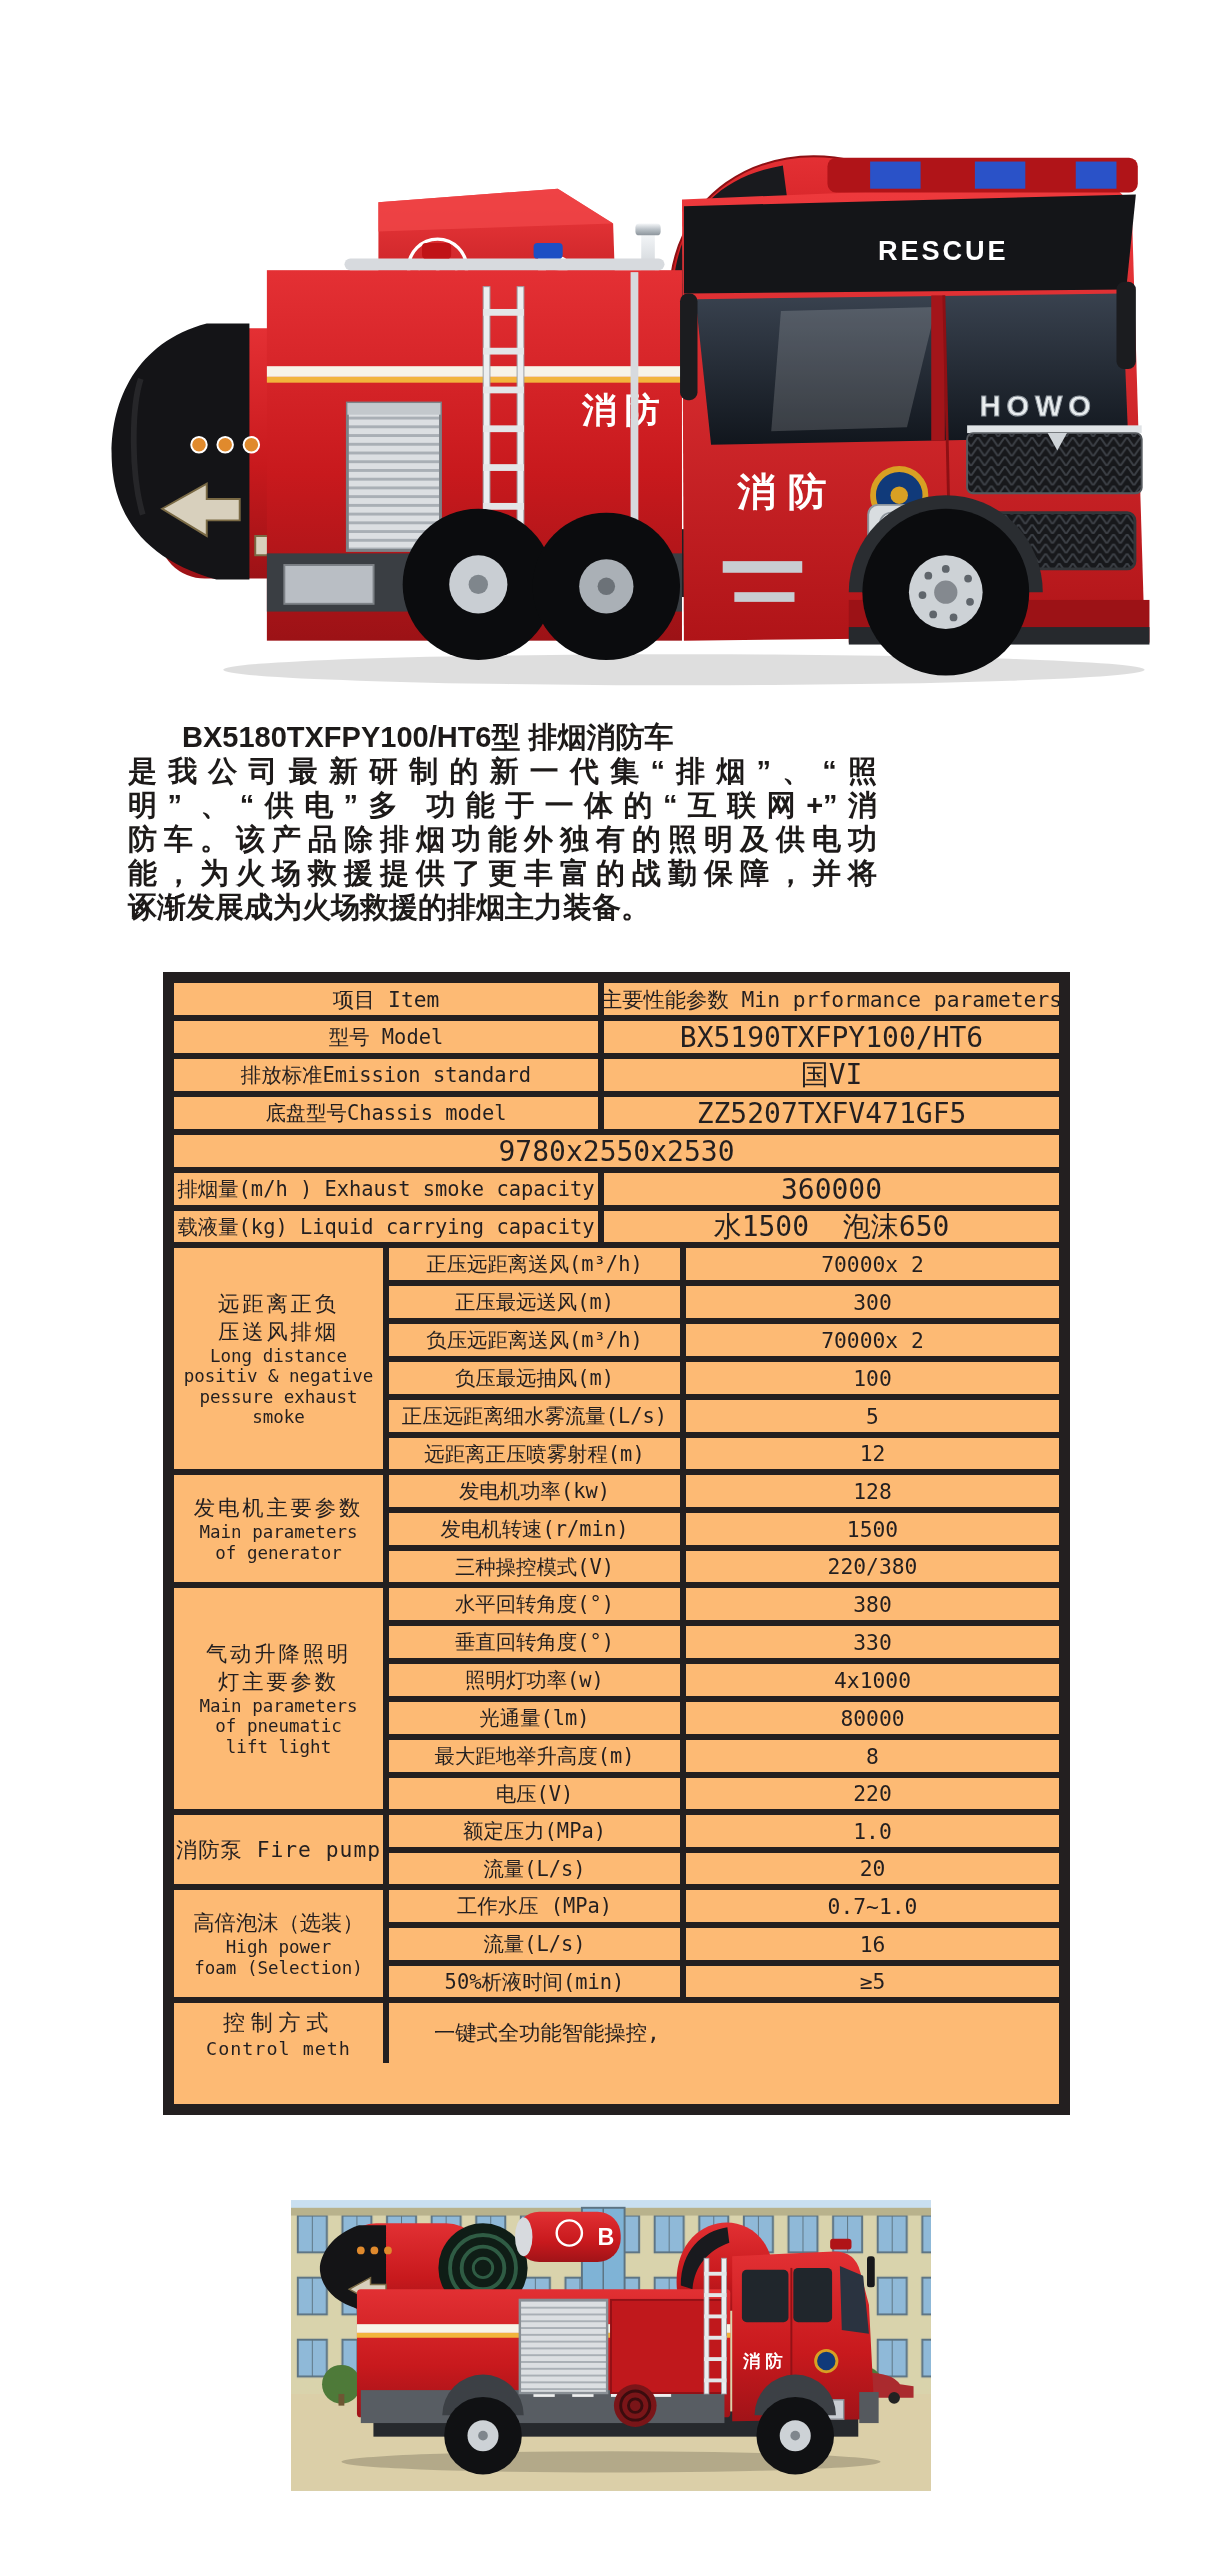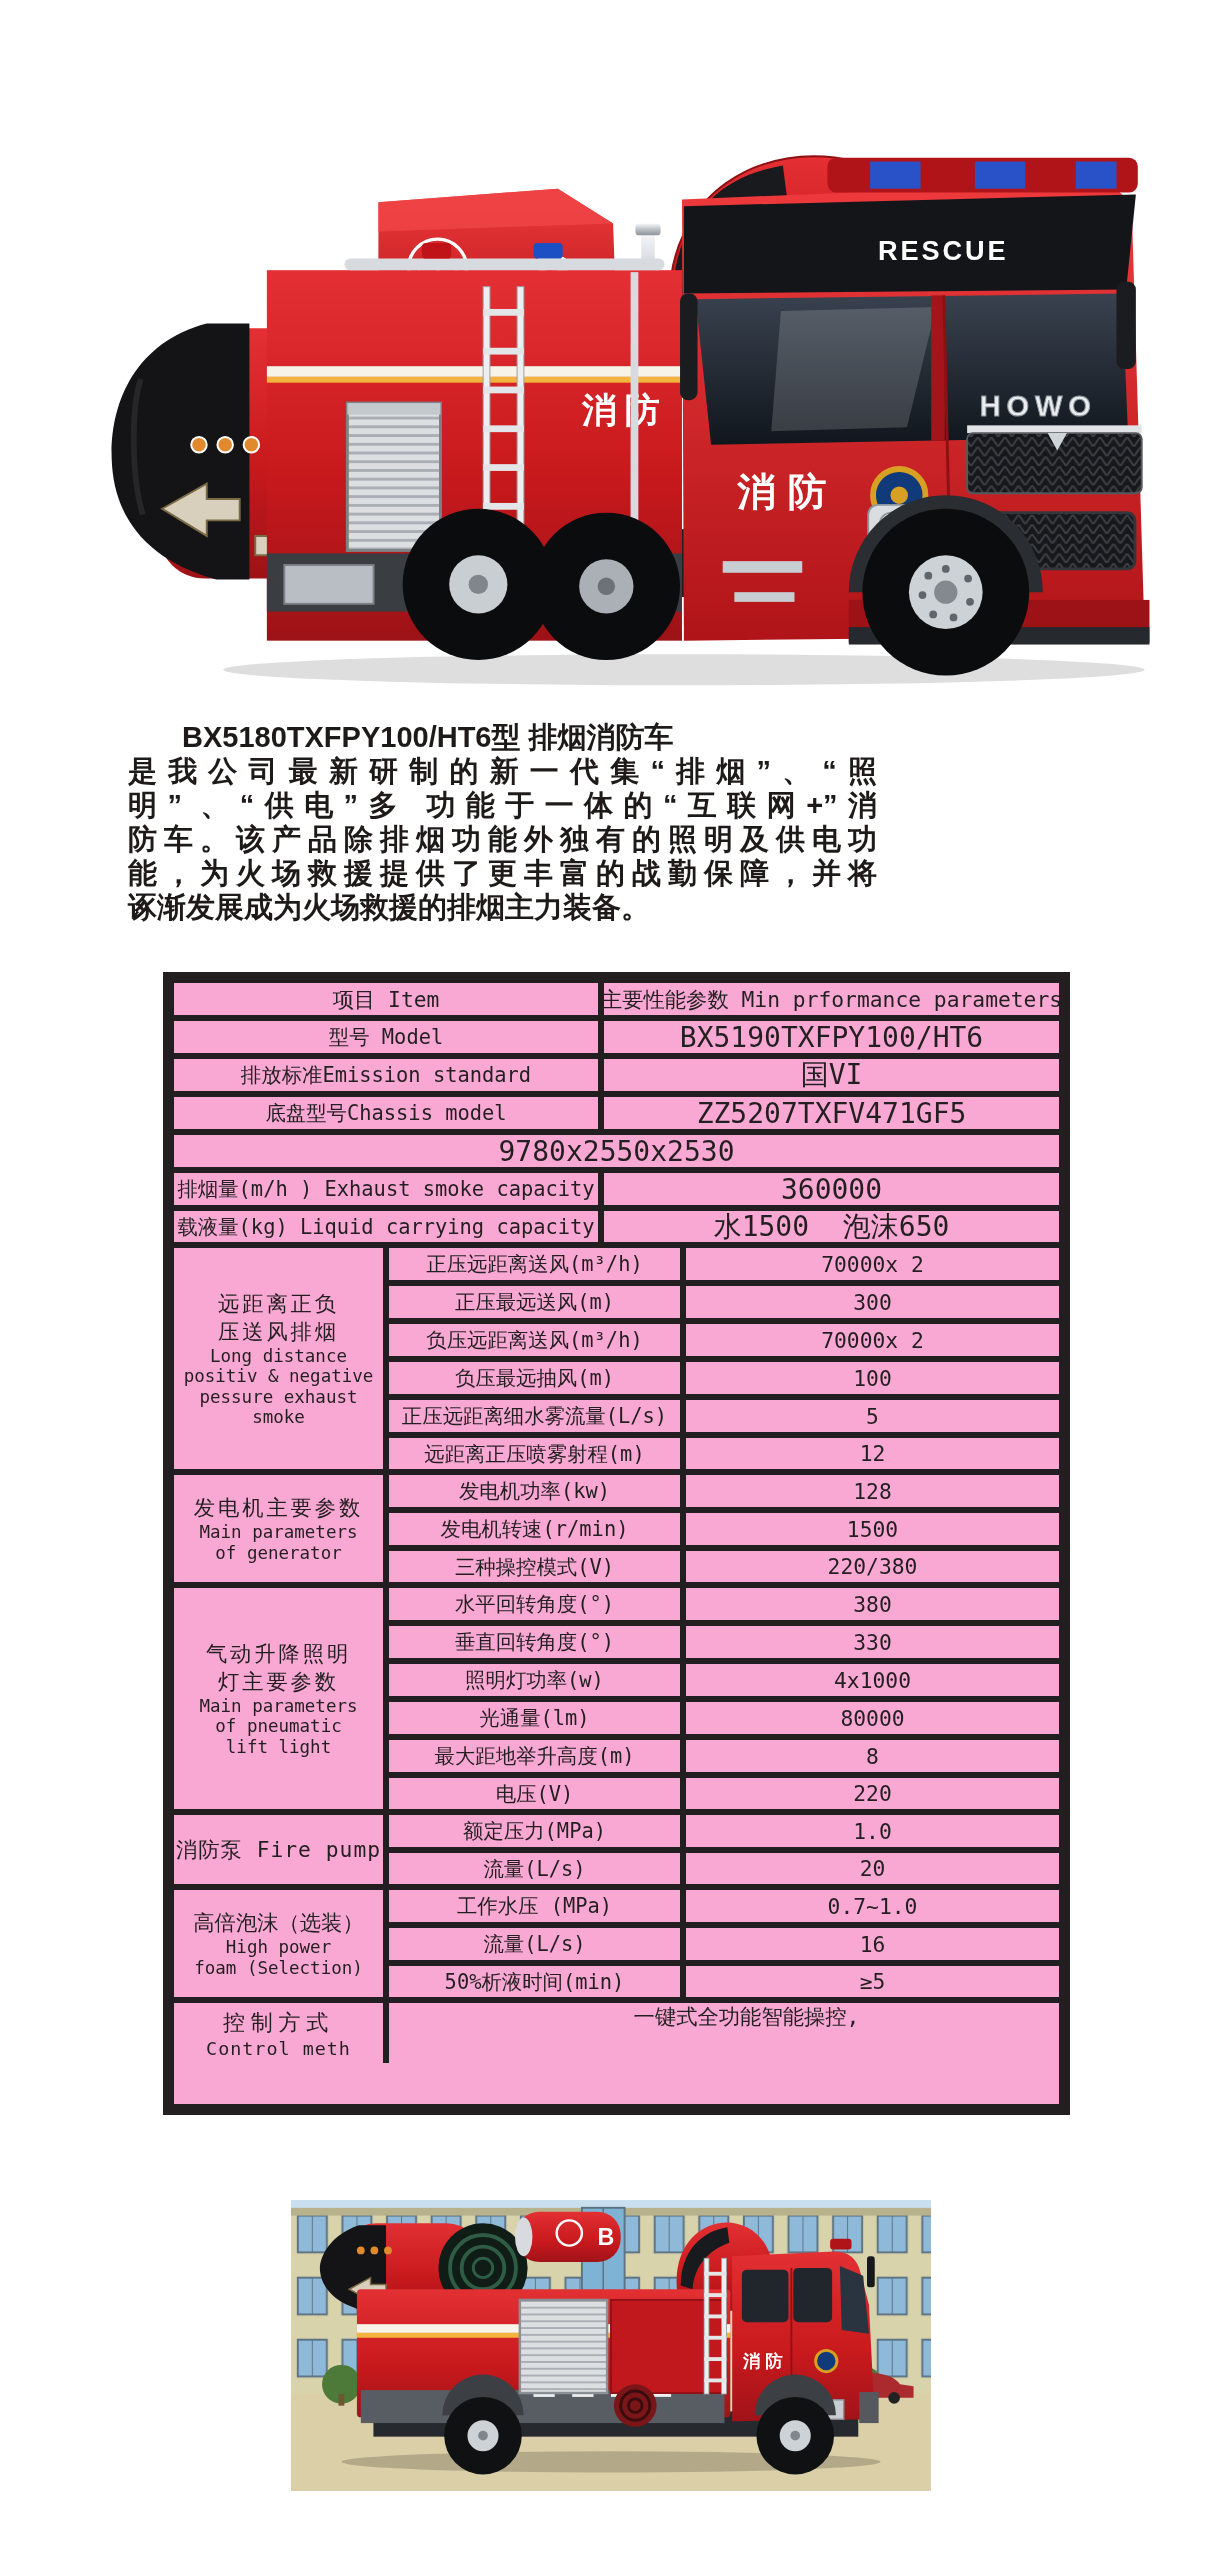--- a/index.html
+++ b/index.html
@@ -20,38 +20,38 @@
 
   
   .intro{position:absolute;left:128px;top:720px;width:749px;font-family:var(--sans);
          font-weight:700;font-size:29px;color:#1d1a19}
   .intro .ln{height:34px;line-height:34px;white-space:nowrap}
   .intro .ln.j{text-align:justify;text-align-last:justify;white-space:normal;overflow:hidden}
   .intro .ln.first{padding-left:54px}
 
   
   .spec-table{position:absolute;left:163px;top:972px;width:907px;height:1143px;
-              border:11.6px solid var(--ink);background:#f9a8d4;font-family:var(--mono);color:var(--ink)}
+              border:11.6px solid var(--ink);background:#fdba74;font-family:var(--mono);color:var(--ink)}
   .tsection{display:flex;border-bottom:6.8px solid var(--ink)}
   .tsection.last{border-bottom:none}
   .rowscol{flex:1;display:flex;flex-direction:column;min-width:0}
   .trow{display:flex;height:38px;border-bottom:6.8px solid var(--ink)}
   .rowscol .trow:last-child{height:31px;border-bottom:none}
   .cell{display:flex;align-items:center;justify-content:center;font-size:20.4px;
         white-space:pre;overflow:hidden;min-width:0}
   .lbl{width:430px;border-right:6.8px solid var(--ink)}
   .val{flex:1;font-size:28px}
   .plbl{width:297px;border-right:6.8px solid var(--ink)}
   .pval{flex:1;font-size:21.3px}
   .gcell{width:215px;border-right:6.8px solid var(--ink);display:flex;flex-direction:column;
          justify-content:center;align-items:center;text-align:center}
   .gcn{font-size:21.3px;line-height:28px;letter-spacing:2.9px;white-space:pre}
   .gen{font-size:17.5px;line-height:20.4px;letter-spacing:0;white-space:pre}
   .hdr .cell{font-size:21.3px}
-  .ctrl-val{flex:1;display:flex;flex-direction:row;justify-content:center;padding-left:45px}
+  .ctrl-val{flex:1;display:flex;flex-direction:column;justify-content:center;padding-left:45px}
   .ctrl-val div{font-size:21.3px;line-height:28px;white-space:pre}
   .ctrl-cn{font-size:22px;letter-spacing:5.8px}
   .ctrl-en{font-size:18.4px;letter-spacing:1px}
 </style>
 </head>
 <body>
 
 <div class="top-photo">
   <svg viewBox="0 0 1095 620">
     <defs>

